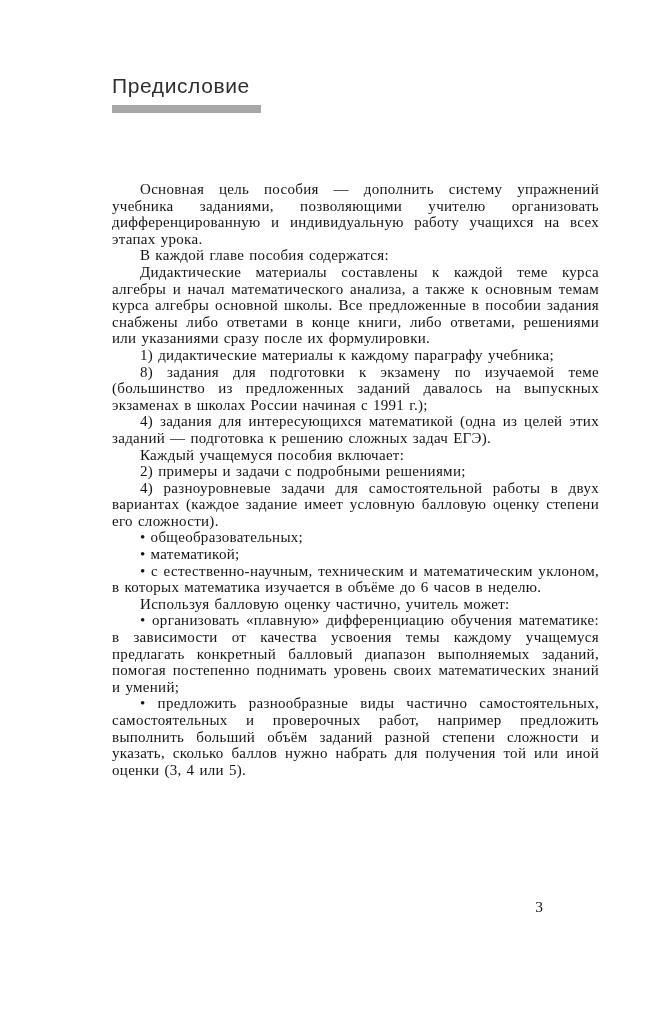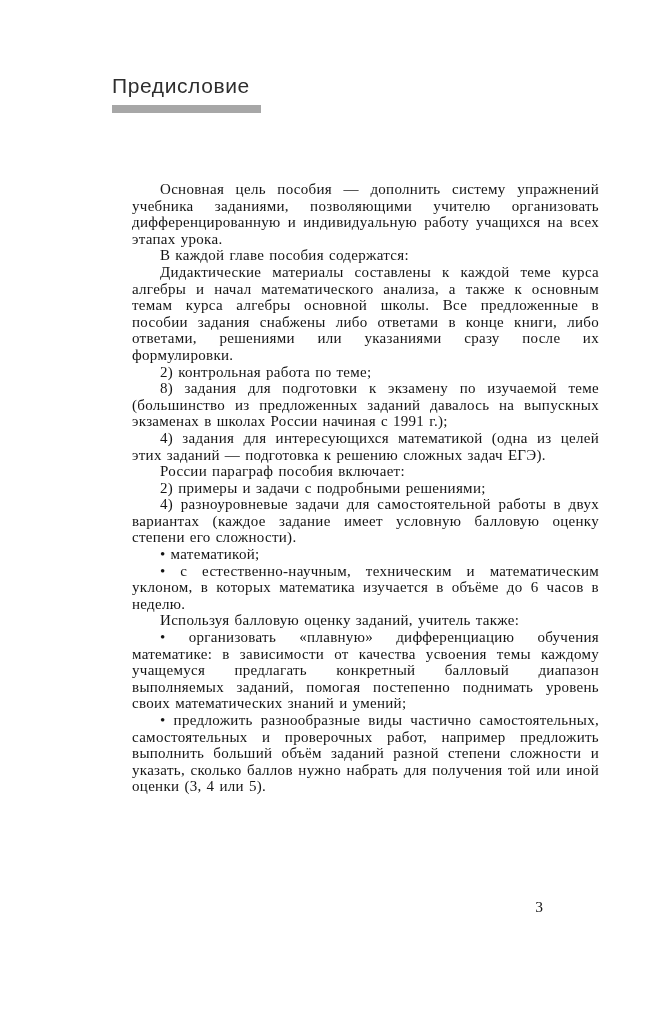--- a/index.html
+++ b/index.html
@@ -36,21 +36,21 @@
     position: absolute;
     top: 181px;
     left: 84px;
     width: 487px;
     font-size: 15px;
     line-height: 16.6px;
     text-align: justify;
     letter-spacing: 0.3px;
     word-spacing: 1px;
   }
-  .para { text-indent: 28px; margin-left: 20px; }
+  .para { text-indent: 28px; }
   .page-number {
     position: absolute;
     top: 898px;
     right: 79px;
     font-size: 15.5px;
     color: #141414;
   }
 </style>
 </head>
 <body>
@@ -59,28 +59,29 @@
 
   <div class="header">
     <div class="title">Предисловие</div>
     <div class="title-rule"></div>
   </div>
 
   <div class="body-text">
     <p class="para">Основная цель пособия — дополнить систему упражнений учебника заданиями, позволяющими учителю организовать дифференцированную и индивидуальную работу учащихся на всех этапах урока.</p>
     <p class="para">В каждой главе пособия содержатся:</p>
     <p class="para">Дидактические материалы составлены к каждой теме курса алгебры и начал математического анализа, а также к основным темам курса алгебры основной школы. Все предложенные в пособии задания снабжены либо ответами в конце книги, либо ответами, решениями или указаниями сразу после их формулировки.</p>
-    <p class="para">2) контрольная работа по теме;</p>
+    <p class="para">1) дидактические материалы к каждому параграфу учебника;</p>
     <p class="para">8) задания для подготовки к экзамену по изучаемой теме (большинство из предложенных заданий давалось на выпускных экзаменах в школах России начиная с 1991 г.);</p>
     <p class="para">4) задания для интересующихся математикой (одна из целей этих заданий — подготовка к решению сложных задач ЕГЭ).</p>
-    <p class="para">России параграф пособия включает:</p>
+    <p class="para">Каждый учащемуся пособия включает:</p>
     <p class="para">2) примеры и задачи с подробными решениями;</p>
     <p class="para">4) разноуровневые задачи для самостоятельной работы в двух вариантах (каждое задание имеет условную балловую оценку степени его сложности).</p>
+    <p class="para">• общеобразовательных;</p>
     <p class="para">• математикой;</p>
     <p class="para">• с естественно-научным, техническим и математическим уклоном, в которых математика изучается в объёме до 6 часов в неделю.</p>
-    <p class="para">Используя балловую оценку заданий, учитель также:</p>
+    <p class="para">Используя балловую оценку частично, учитель может:</p>
     <p class="para">• организовать «плавную» дифференциацию обучения математике: в зависимости от качества усвоения темы каждому учащемуся предлагать конкретный балловый диапазон выполняемых заданий, помогая постепенно поднимать уровень своих математических знаний и умений;</p>
     <p class="para">• предложить разнообразные виды частично самостоятельных, самостоятельных и проверочных работ, например предложить выполнить больший объём заданий разной степени сложности и указать, сколько баллов нужно набрать для получения той или иной оценки (3, 4 или 5).</p>
   </div>
 
   <div class="page-number">3</div>
 
 </div>
 
 </body></html>

